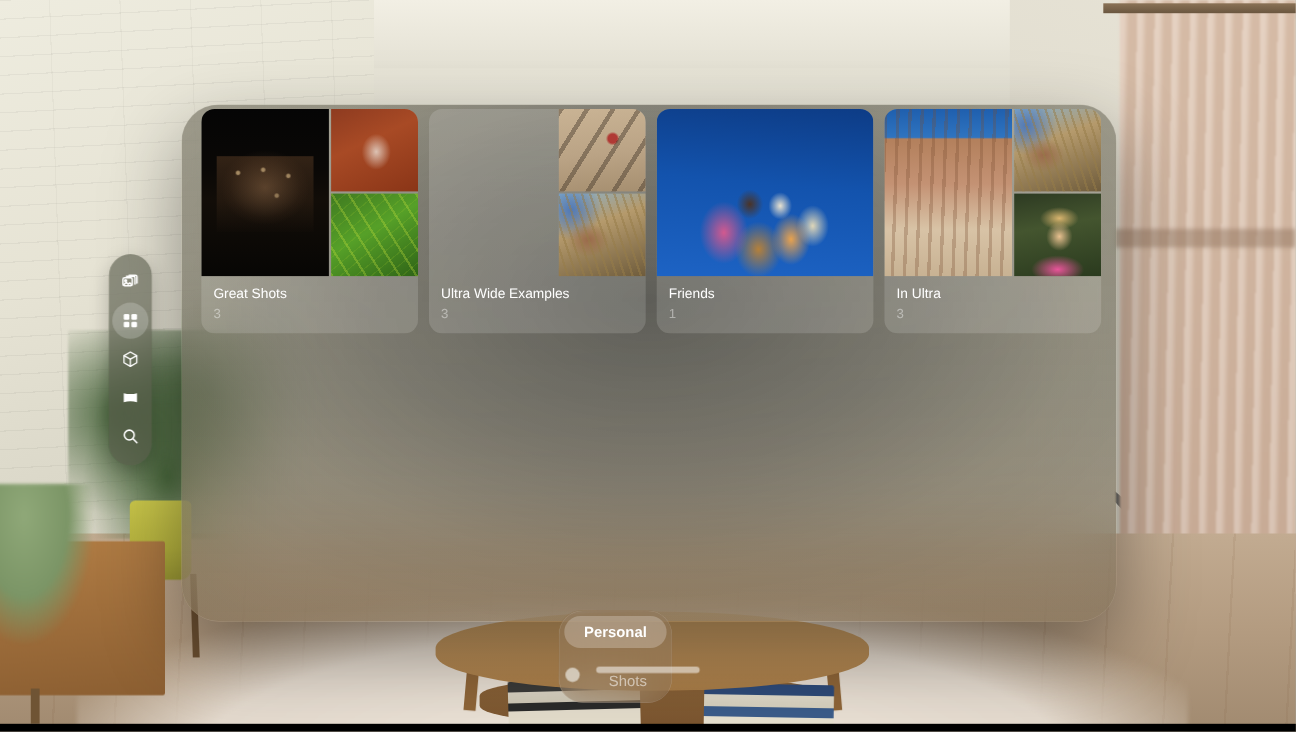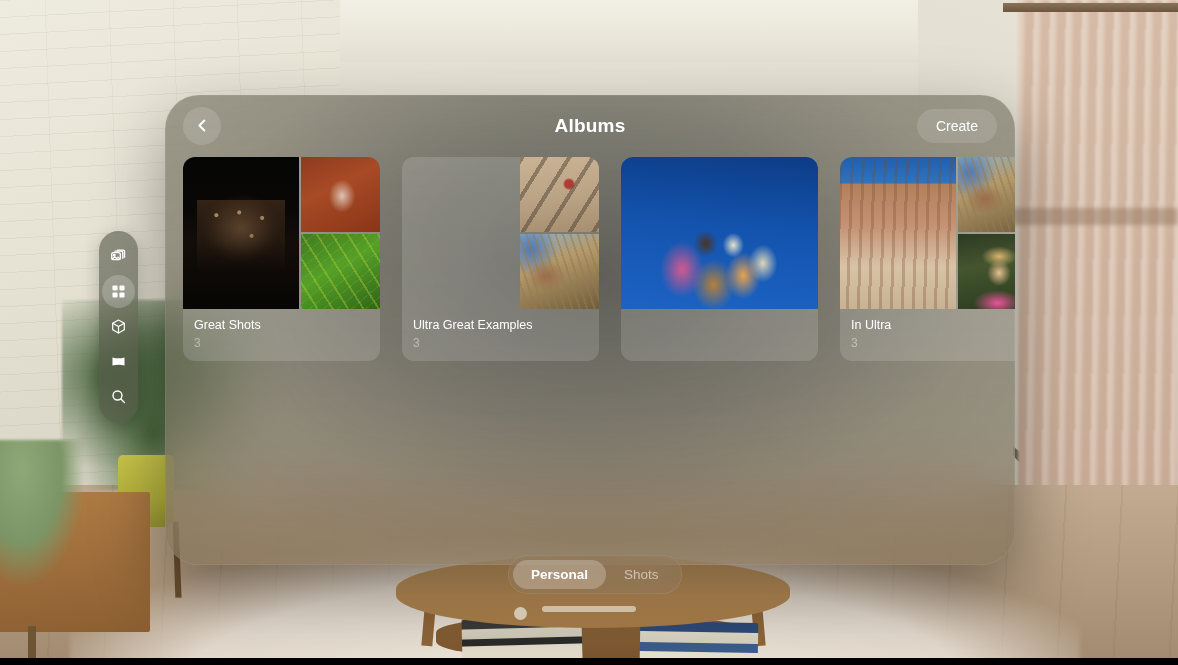--- a/index.html
+++ b/index.html
@@ -169,21 +169,21 @@
   }
   .create-btn {
     margin-left: auto; padding: 9px 19px; border-radius: 20px;
     background: rgba(255,255,255,0.13);
     color: #fff; font-size: 14px; font-weight: 500;
     border: none; cursor: pointer; z-index: 2;
   }
 
   
   .album-grid {
-    display: flex; gap: 22px; padding: 4px 18px 0 18px;
+    display: flex; gap: 10px; padding: 4px 18px 0 18px;
   }
   .album-card {
     width: 197px; border-radius: 12px; overflow: hidden;
     background: rgba(255,255,255,0.14);
     cursor: pointer; flex-shrink: 0;
   }
   .collage { display: flex; height: 152px; gap: 2px; }
   .collage .big { flex: 0 0 116px; height: 100%; }
   .collage .side { flex: 1; display: flex; flex-direction: column; gap: 2px; }
   .collage .side > div { flex: 1; }
@@ -277,25 +277,26 @@
     width: 33px; height: 33px; border-radius: 50%;
     display: flex; align-items: center; justify-content: center;
     cursor: pointer;
   }
   .side-item.active { background: rgba(255,255,255,0.20); }
   .side-item svg { width: 17px; height: 17px; }
 
   
   .segmented {
     position: absolute; left: 508px; top: 555px;
-    display: flex; align-items: flex-end; gap: 0;
+    display: flex; align-items: flex-end; gap: 16px;
     padding: 5px; border-radius: 22px;
     background: rgba(150,130,110,0.30);
     backdrop-filter: blur(18px); -webkit-backdrop-filter: blur(18px);
     box-shadow: inset 0 0 0 0.5px rgba(255,255,255,0.14);
+    flex-direction: column;
   }
   .seg {
     padding: 7px 18px; border-radius: 17px; font-size: 13.5px;
     color: rgba(255,255,255,0.55); cursor: pointer; white-space: nowrap;
   }
   .seg.active {
     background: rgba(255,255,255,0.24); color: #fff; font-weight: 700;
   }
 
   
@@ -334,29 +335,20 @@
   <div class="table-leg-l"></div>
   <div class="table-leg-r"></div>
   <div class="table-shelf"></div>
   <div class="books-a"></div>
   <div class="books-b"></div>
   <div class="table-top"></div>
 </div>
 
 <div class="window">
 
-  <div class="win-header">
-    <button class="back-btn">
-      <svg viewBox="0 0 24 24" fill="none" stroke="#ffffff" stroke-width="3" stroke-linecap="round" stroke-linejoin="round">
-        <polyline points="15 4 7 12 15 20"></polyline>
-      </svg>
-    </button>
-    <div class="win-title">Albums</div>
-    <button class="create-btn">Create</button>
-  </div>
 
   <div class="album-grid">
 
     <div class="album-card">
       <div class="collage">
         <div class="big ph-stage"></div>
         <div class="side">
           <div class="ph-rust"></div>
           <div class="ph-leaf"></div>
         </div>
@@ -369,28 +361,32 @@
 
     <div class="album-card">
       <div class="collage">
         <div class="big ph-skyperson"></div>
         <div class="side">
           <div class="ph-shadow"></div>
           <div class="ph-wheat"></div>
         </div>
       </div>
       <div class="album-meta">
-        <div class="album-name">Ultra Great Examples</div>
+        <div class="album-name">Ultra Wide Examples</div>
         <div class="album-count">3</div>
       </div>
     </div>
 
     <div class="album-card">
       <div class="collage single">
         <div class="big ph-friends"></div>
+      </div>
+      <div class="album-meta">
+        <div class="album-name">Friends</div>
+        <div class="album-count">1</div>
       </div>
     </div>
 
     <div class="album-card">
       <div class="collage">
         <div class="big ph-canyon"></div>
         <div class="side">
           <div class="ph-wheat"></div>
           <div class="ph-portrait"></div>
         </div>

